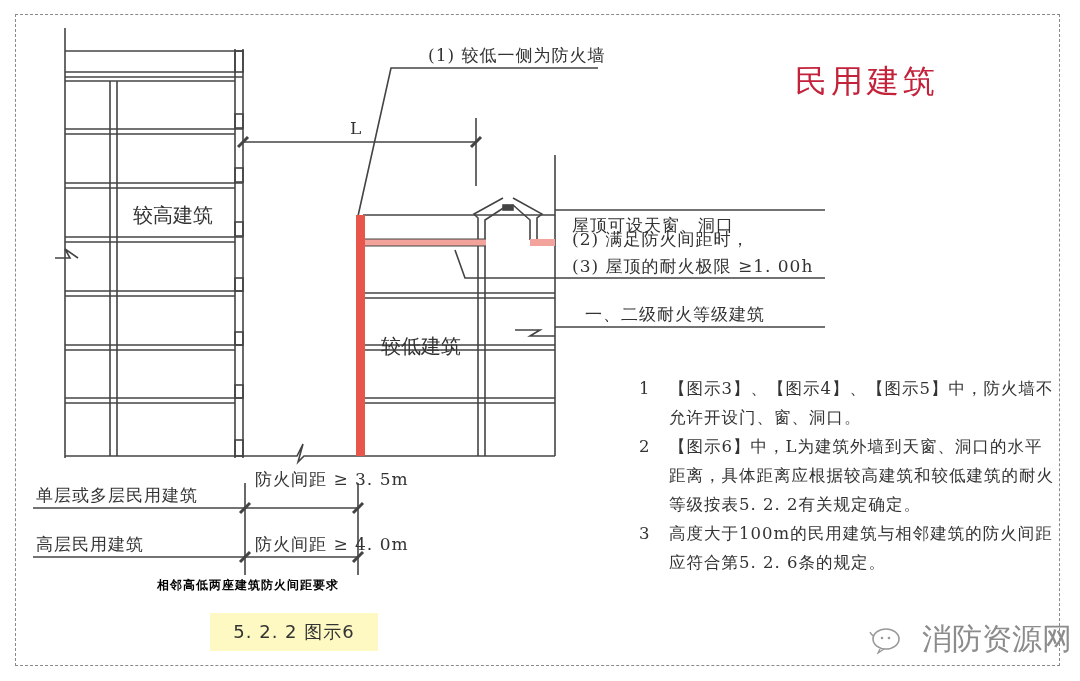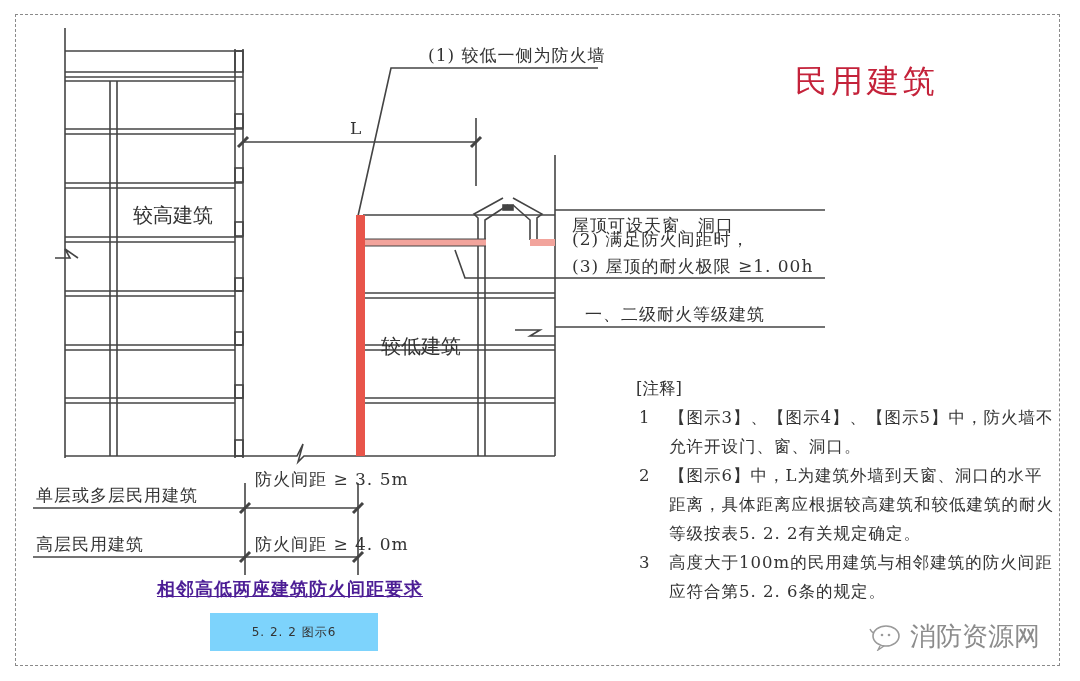--- a/index.html
+++ b/index.html
@@ -9,26 +9,26 @@
              border:1.5px dashed #8a8a8a; box-sizing:border-box; }
     svg.drawing { position:absolute; left:0; top:0; }
     .lbl { position:absolute; white-space:nowrap; color:#333; }
     .bld-label { font-family:"DejaVu Sans", sans-serif; font-size:20px; color:#333; }
     .title-red { font-family:"DejaVu Serif", serif; font-size:32px; color:#c4223a; letter-spacing:4px; }
     .callout { font-size:17px; color:#333; letter-spacing:1px; }
     .notes { position:absolute; left:636px; top:374px; width:420px; font-size:16.5px; line-height:29px; color:#333; }
     .note-row { display:flex; }
     .note-num { width:30px; flex:none; padding-left:3px; }
     .note-text { flex:1; letter-spacing:1px; }
-    .caption { font-family:"DejaVu Sans", sans-serif; font-size:18px; font-weight:bold; color:#4c1d95; letter-spacing:1px;text-decoration:underline; }
-    .fig-badge { position:absolute; left:210px; top:613px; width:168px; height:38px; background:#7dd3fc;
+    .caption { font-family:"DejaVu Sans", sans-serif; font-size:12px; font-weight:bold; color:#000000; letter-spacing:1px; }
+    .fig-badge { position:absolute; left:210px; top:613px; width:168px; height:38px; background:#fef9c3;
                  display:flex; align-items:center; justify-content:center;
-                 font-family:"DejaVu Sans", sans-serif; font-size:12px; color:#333; letter-spacing:1px; }
-    .watermark { position:absolute; left:868px; top:619px; display:flex; align-items:center; gap:6px;
-                 font-family:"DejaVu Sans", sans-serif; font-size:26px; color:#8c8c8c; }
+                 font-family:"DejaVu Sans", sans-serif; font-size:18px; color:#333; letter-spacing:1px; }
+    .watermark { position:absolute; left:868px; top:619px; display:flex; align-items:center; gap:18px;
+                 font-family:"DejaVu Sans", sans-serif; font-size:30px; color:#8c8c8c; }
   </style>
 </head>
 <body>
 
 <div class="frame"></div>
 
 <svg class="drawing" width="1080" height="681" viewBox="0 0 1080 681">
   <g stroke="#444" stroke-width="1.6" fill="none">
 
     <g>
@@ -153,21 +153,20 @@
 <div class="lbl callout" style="left:36px; top:533px;">高层民用建筑</div>
 <div class="lbl callout" style="left:255px; top:533px;">防火间距 ≥ 4. 0m</div>
 
 <div class="lbl caption" style="left:157px; top:577px;">相邻高低两座建筑防火间距要求</div>
 
 <div class="fig-badge">
   <span>5. 2. 2  图示6</span>
 </div>
 
 <div class="notes">
-  <div>[注释]</div>
   <div class="note-row">
     <span class="note-num">1</span>
     <span class="note-text">【图示3】、【图示4】、【图示5】中，防火墙不允许开设门、窗、洞口。</span>
   </div>
   <div class="note-row">
     <span class="note-num">2</span>
     <span class="note-text">【图示6】中，L为建筑外墙到天窗、洞口的水平距离，具体距离应根据较高建筑和较低建筑的耐火等级按表5. 2. 2有关规定确定。</span>
   </div>
   <div class="note-row">
     <span class="note-num">3</span>

